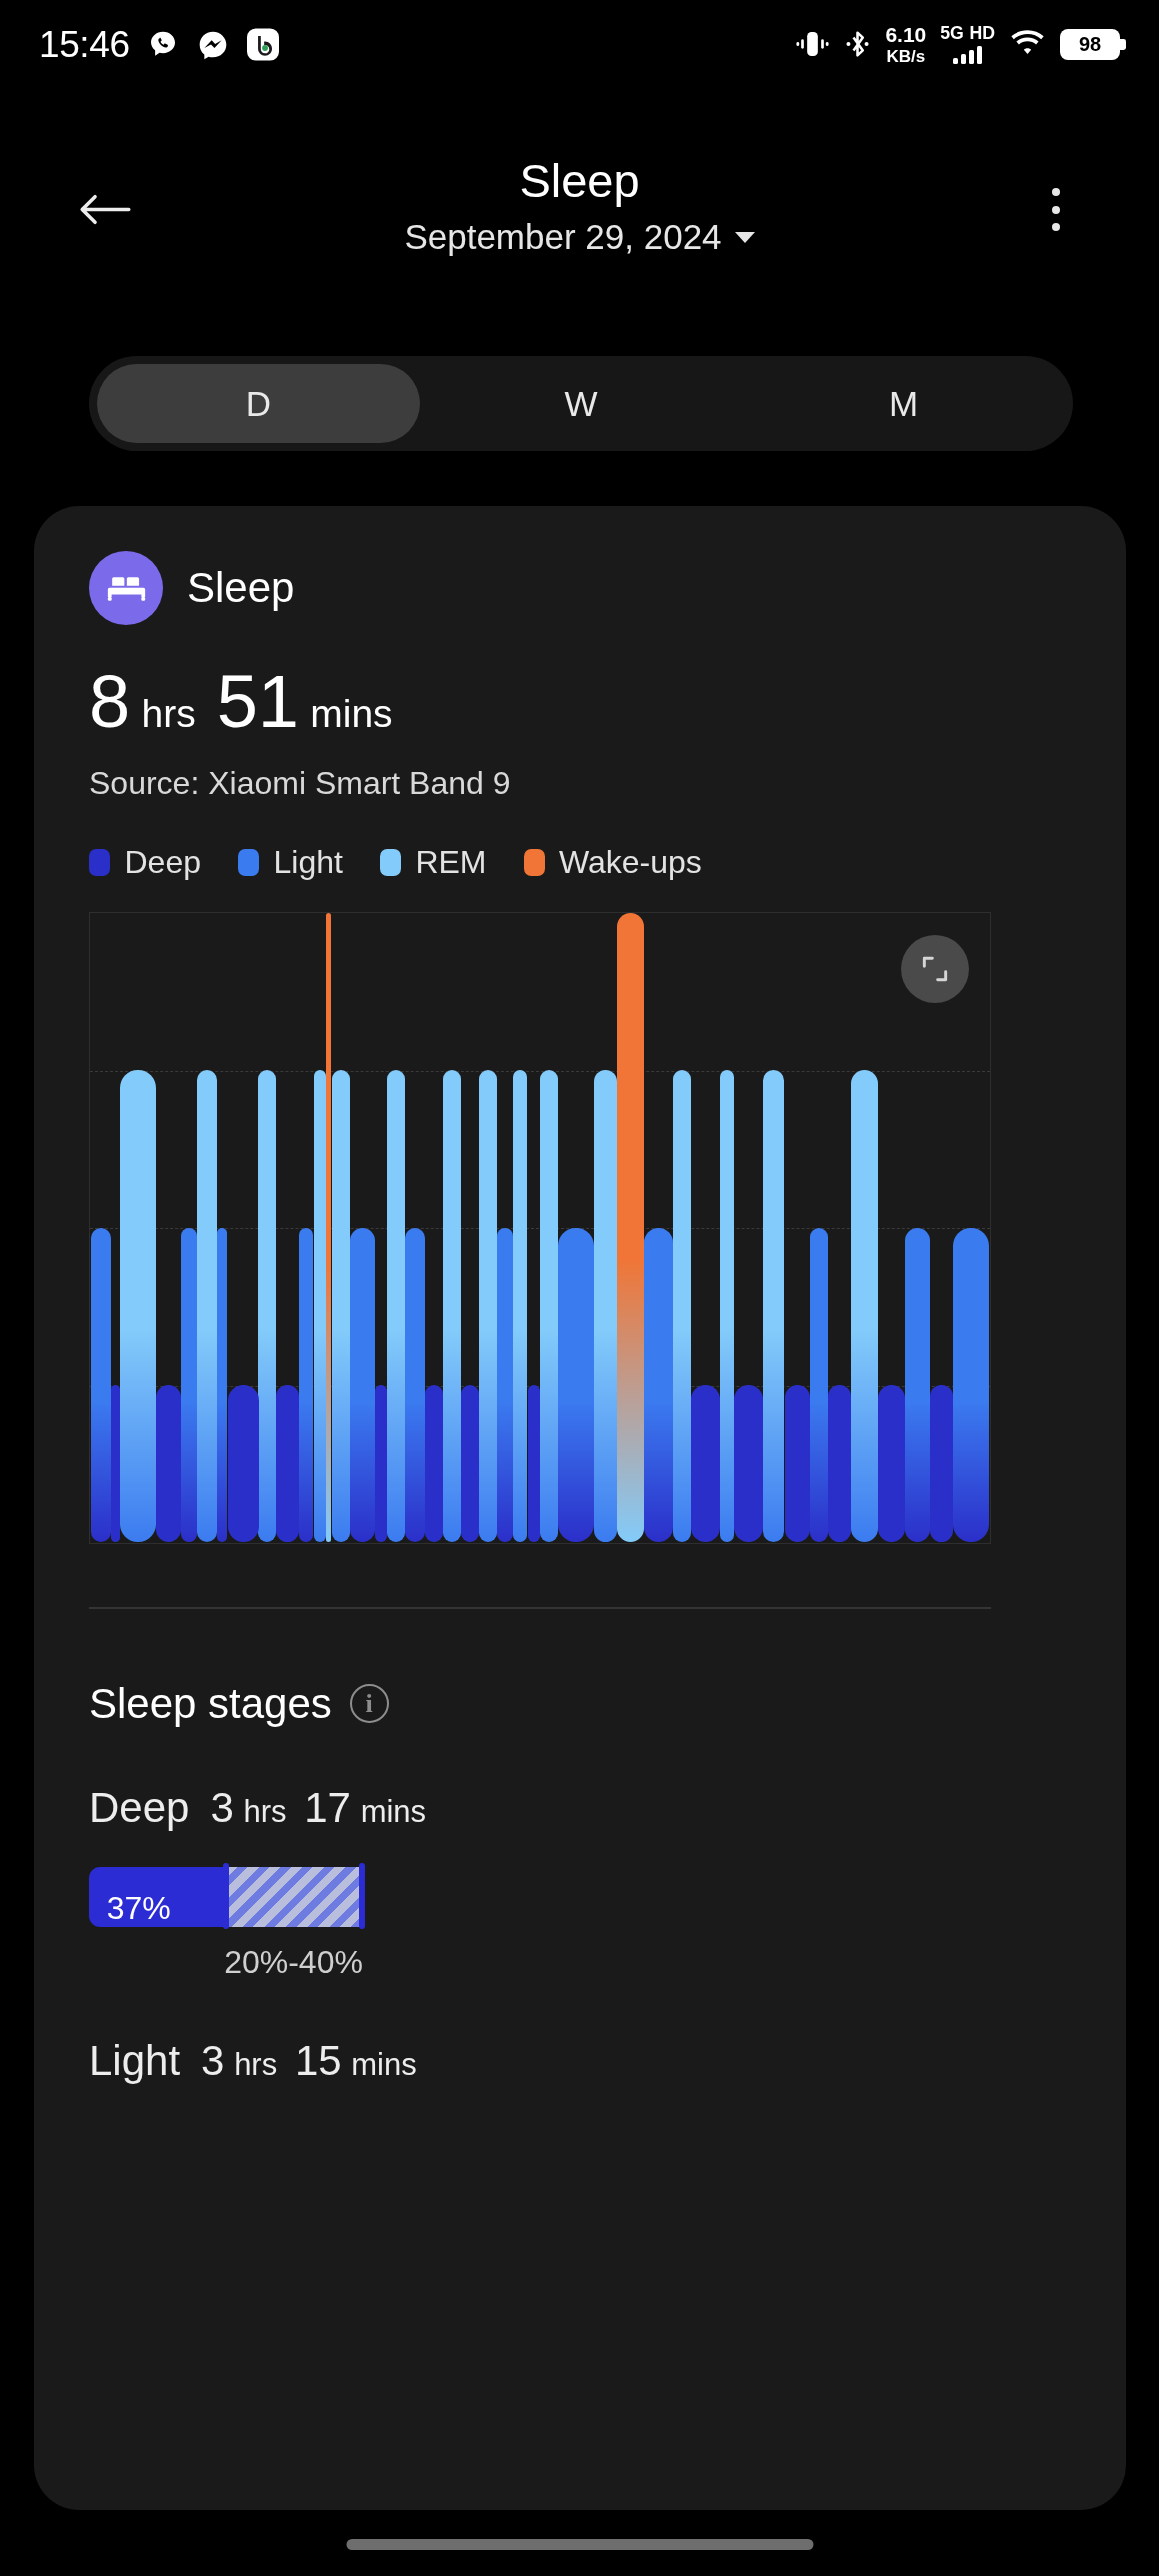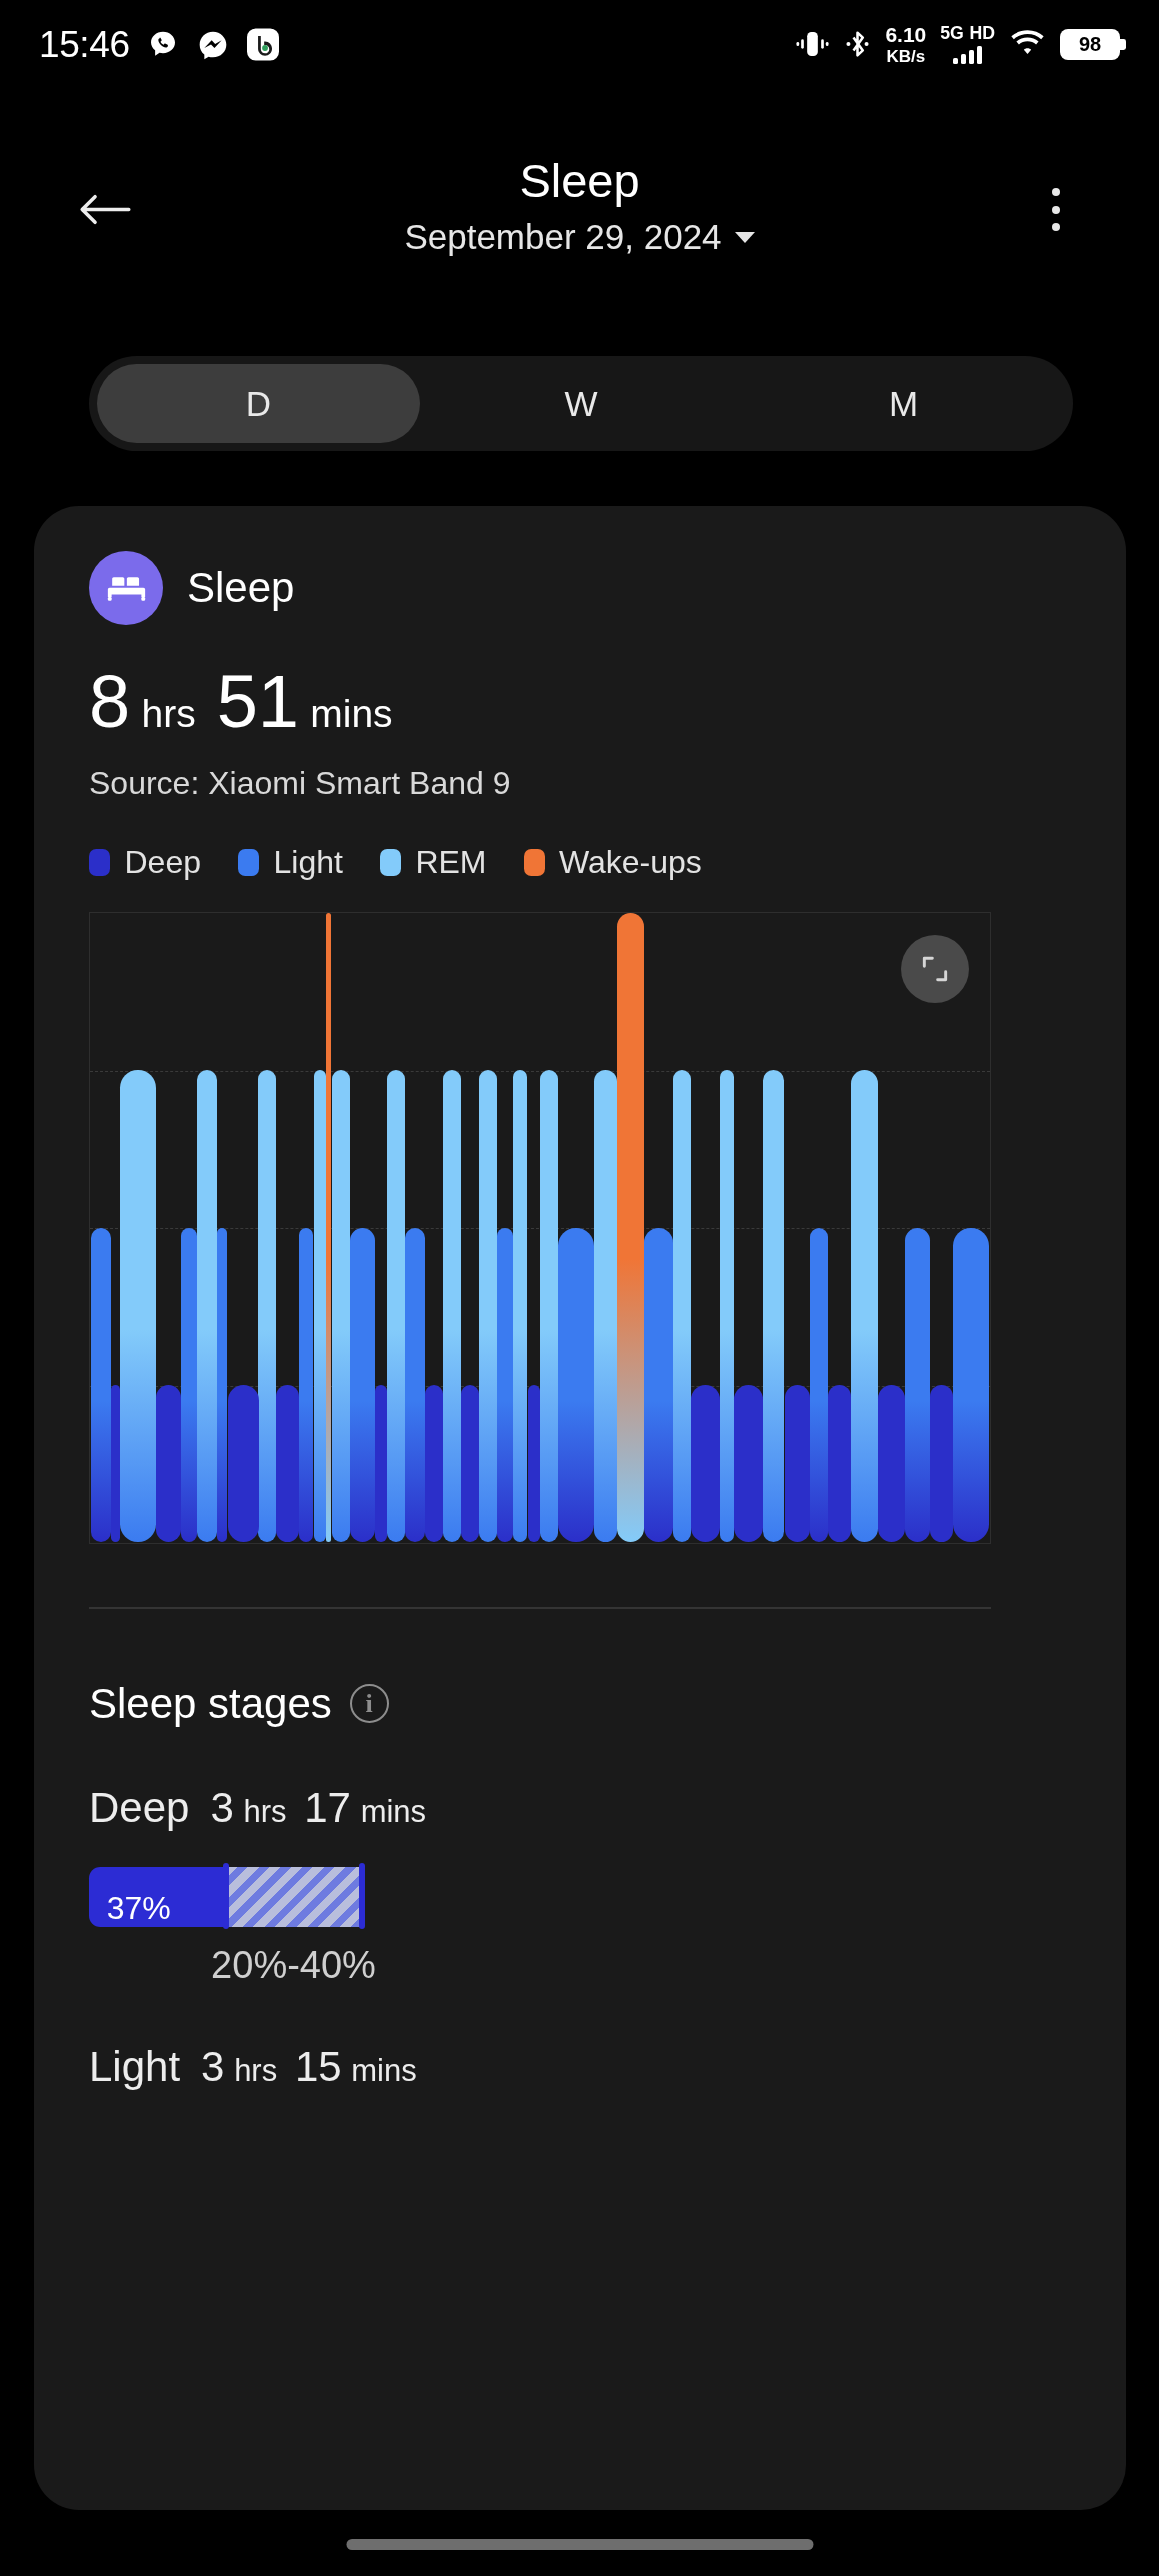--- a/index.html
+++ b/index.html
@@ -112,21 +112,21 @@
   .stage-row .sm.last { margin-right:0; }
 
   .pbar-wrap { margin-top:35px; position:relative; width:409px; height:60px; }
   .pbar-fill { position:absolute; left:0; top:0; height:60px; background:#2C2CD4; border-radius:11.3px; display:flex; align-items:flex-end; }
   .pbar-fill span { color:#fff; font-size:32px; margin-left:17.7px; }
   .pbar-zone {
     position:absolute; top:0; height:60px;
     background:repeating-linear-gradient(-45deg,#6E7BE0 0 7.2px,#B9BEDC 7.2px 15.3px);
   }
   .pbar-tick { position:absolute; top:-3.2px; width:5.6px; height:66px; background:#2C2CD4; border-radius:3.2px; }
-  .range-lbl { width:409px; text-align:center; margin-top:17.7px; color:#cfcfcf; font-size:38px; }
+  .range-lbl { width:409px; text-align:center; margin-top:17.7px; color:#cfcfcf; font-size:32px; }
 
   .home-ind { position:absolute; left:50%; transform:translateX(-50%); bottom:26px; width:467px; height:11.3px; background:#6e6e6e; border-radius:8px; }
 </style>
 </head>
 <body>
 
 <div class="screen">
 
   <div class="statusbar">
     <div class="sb-left">

